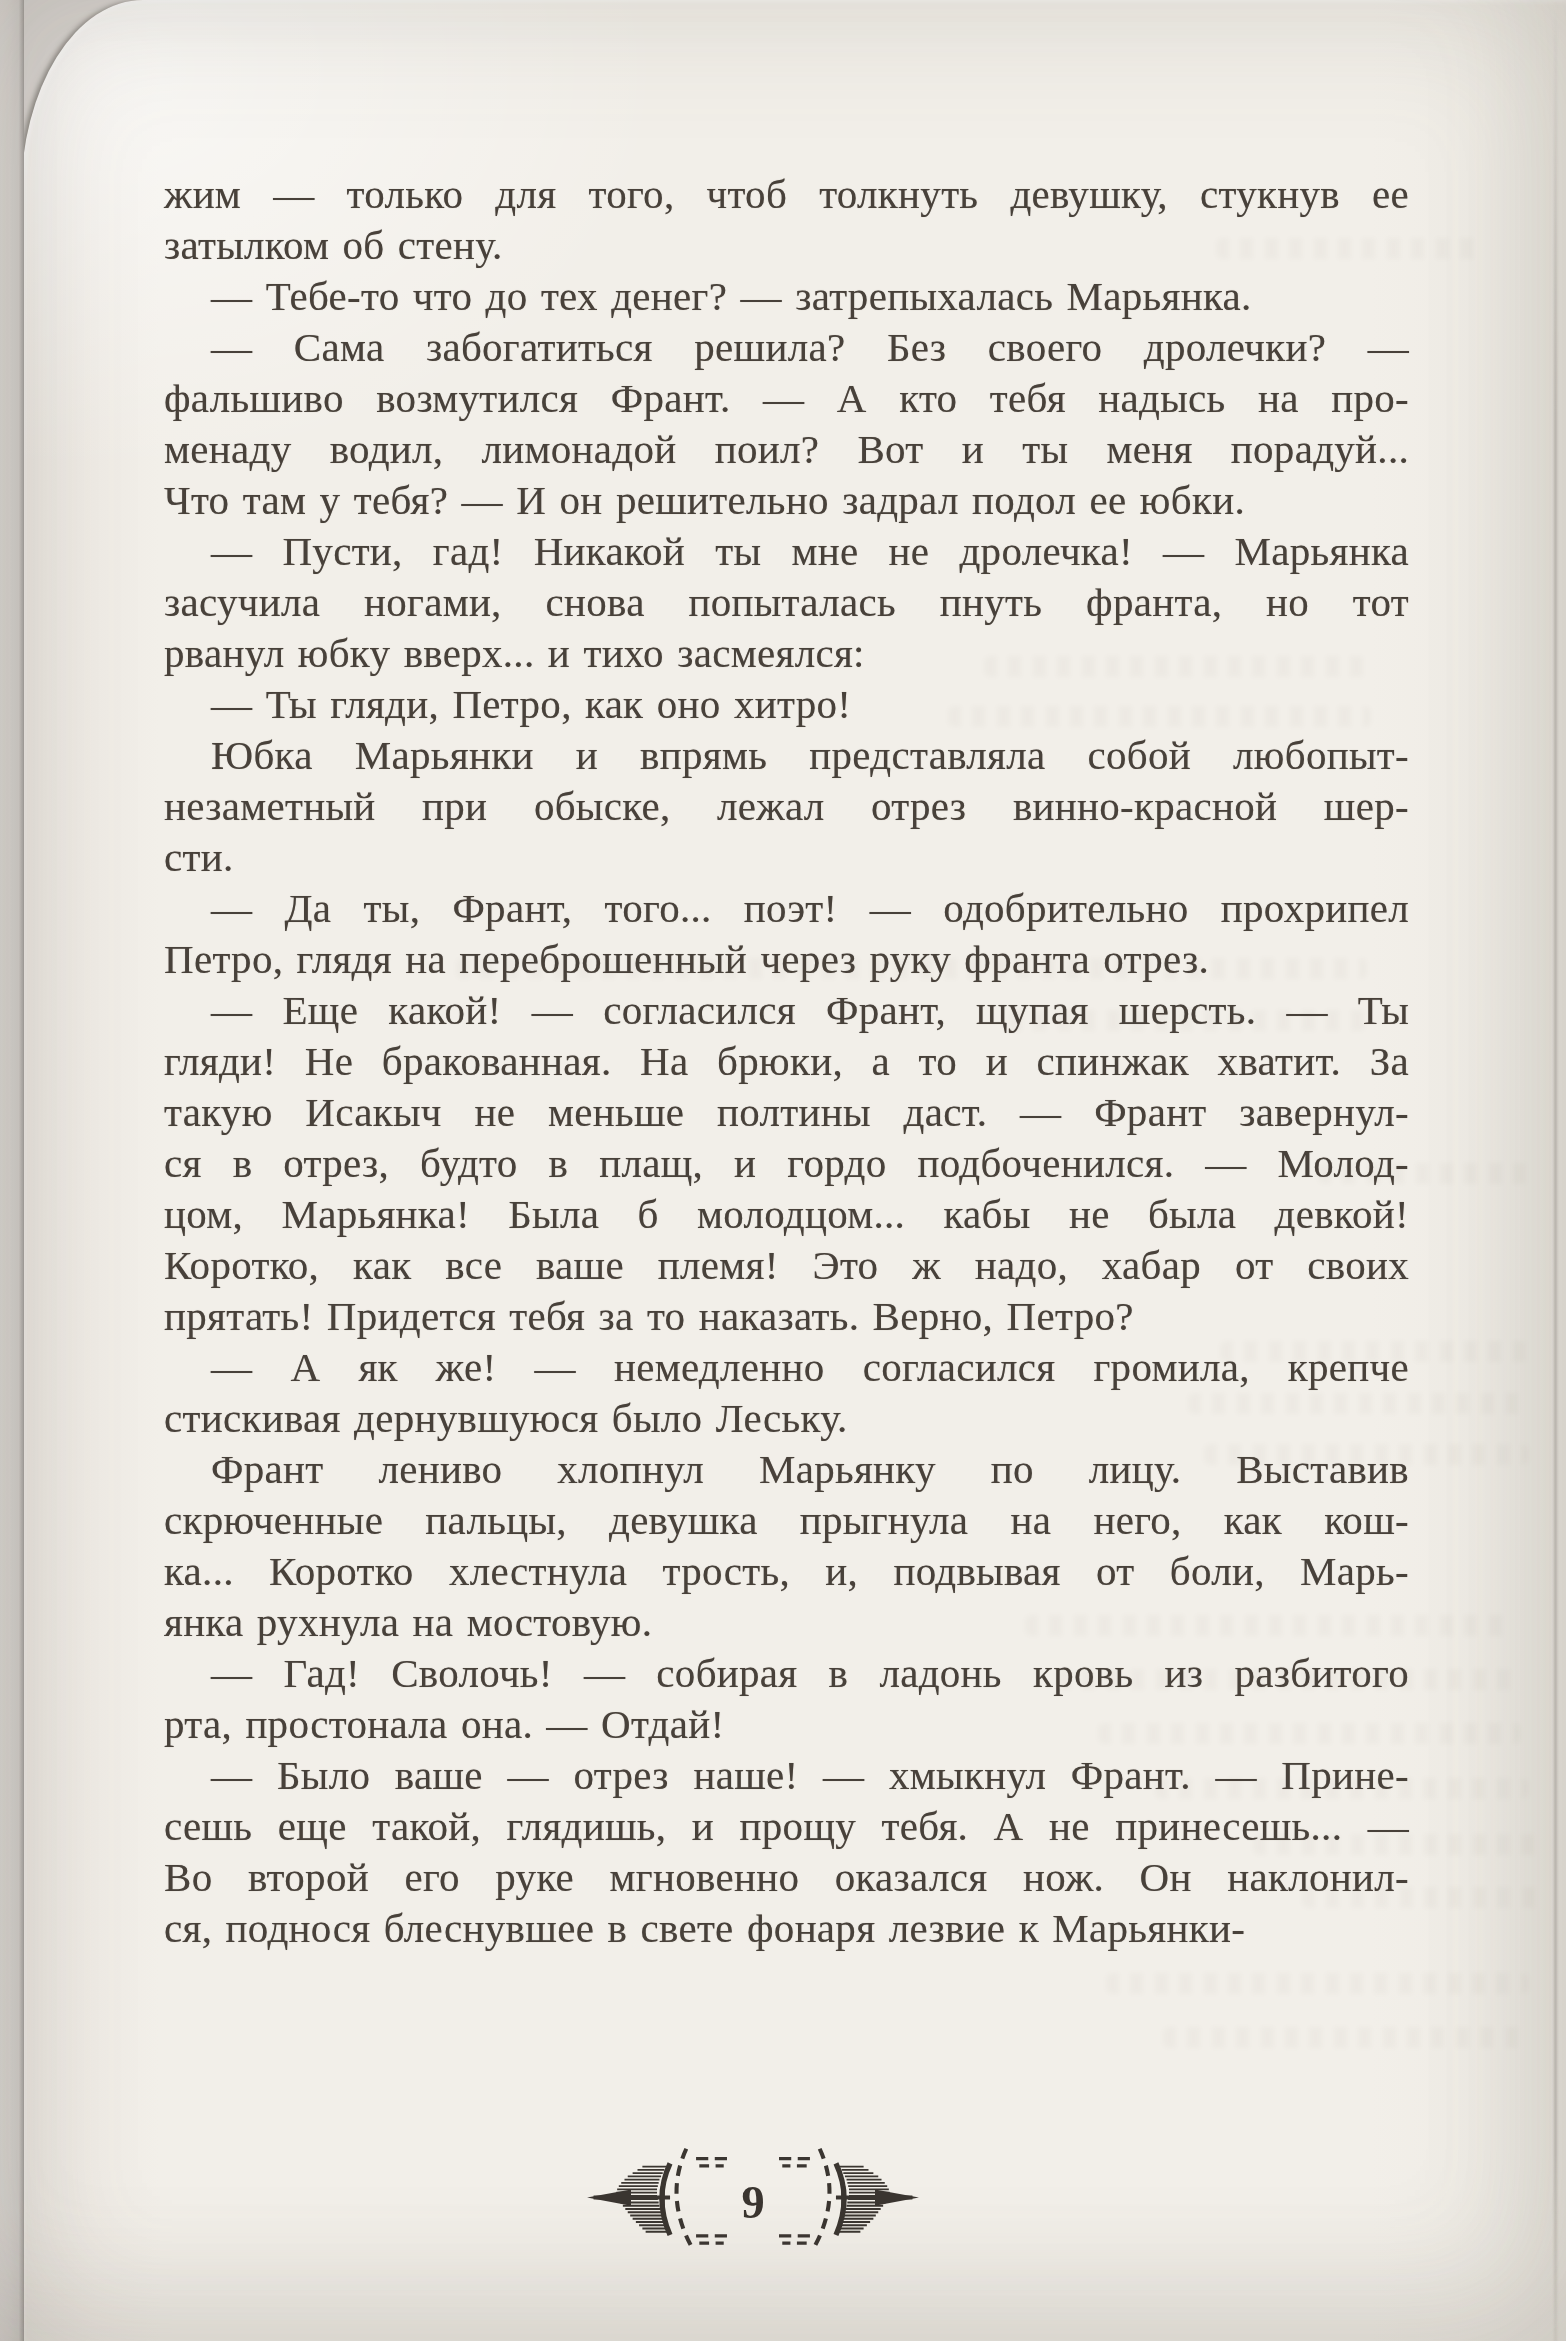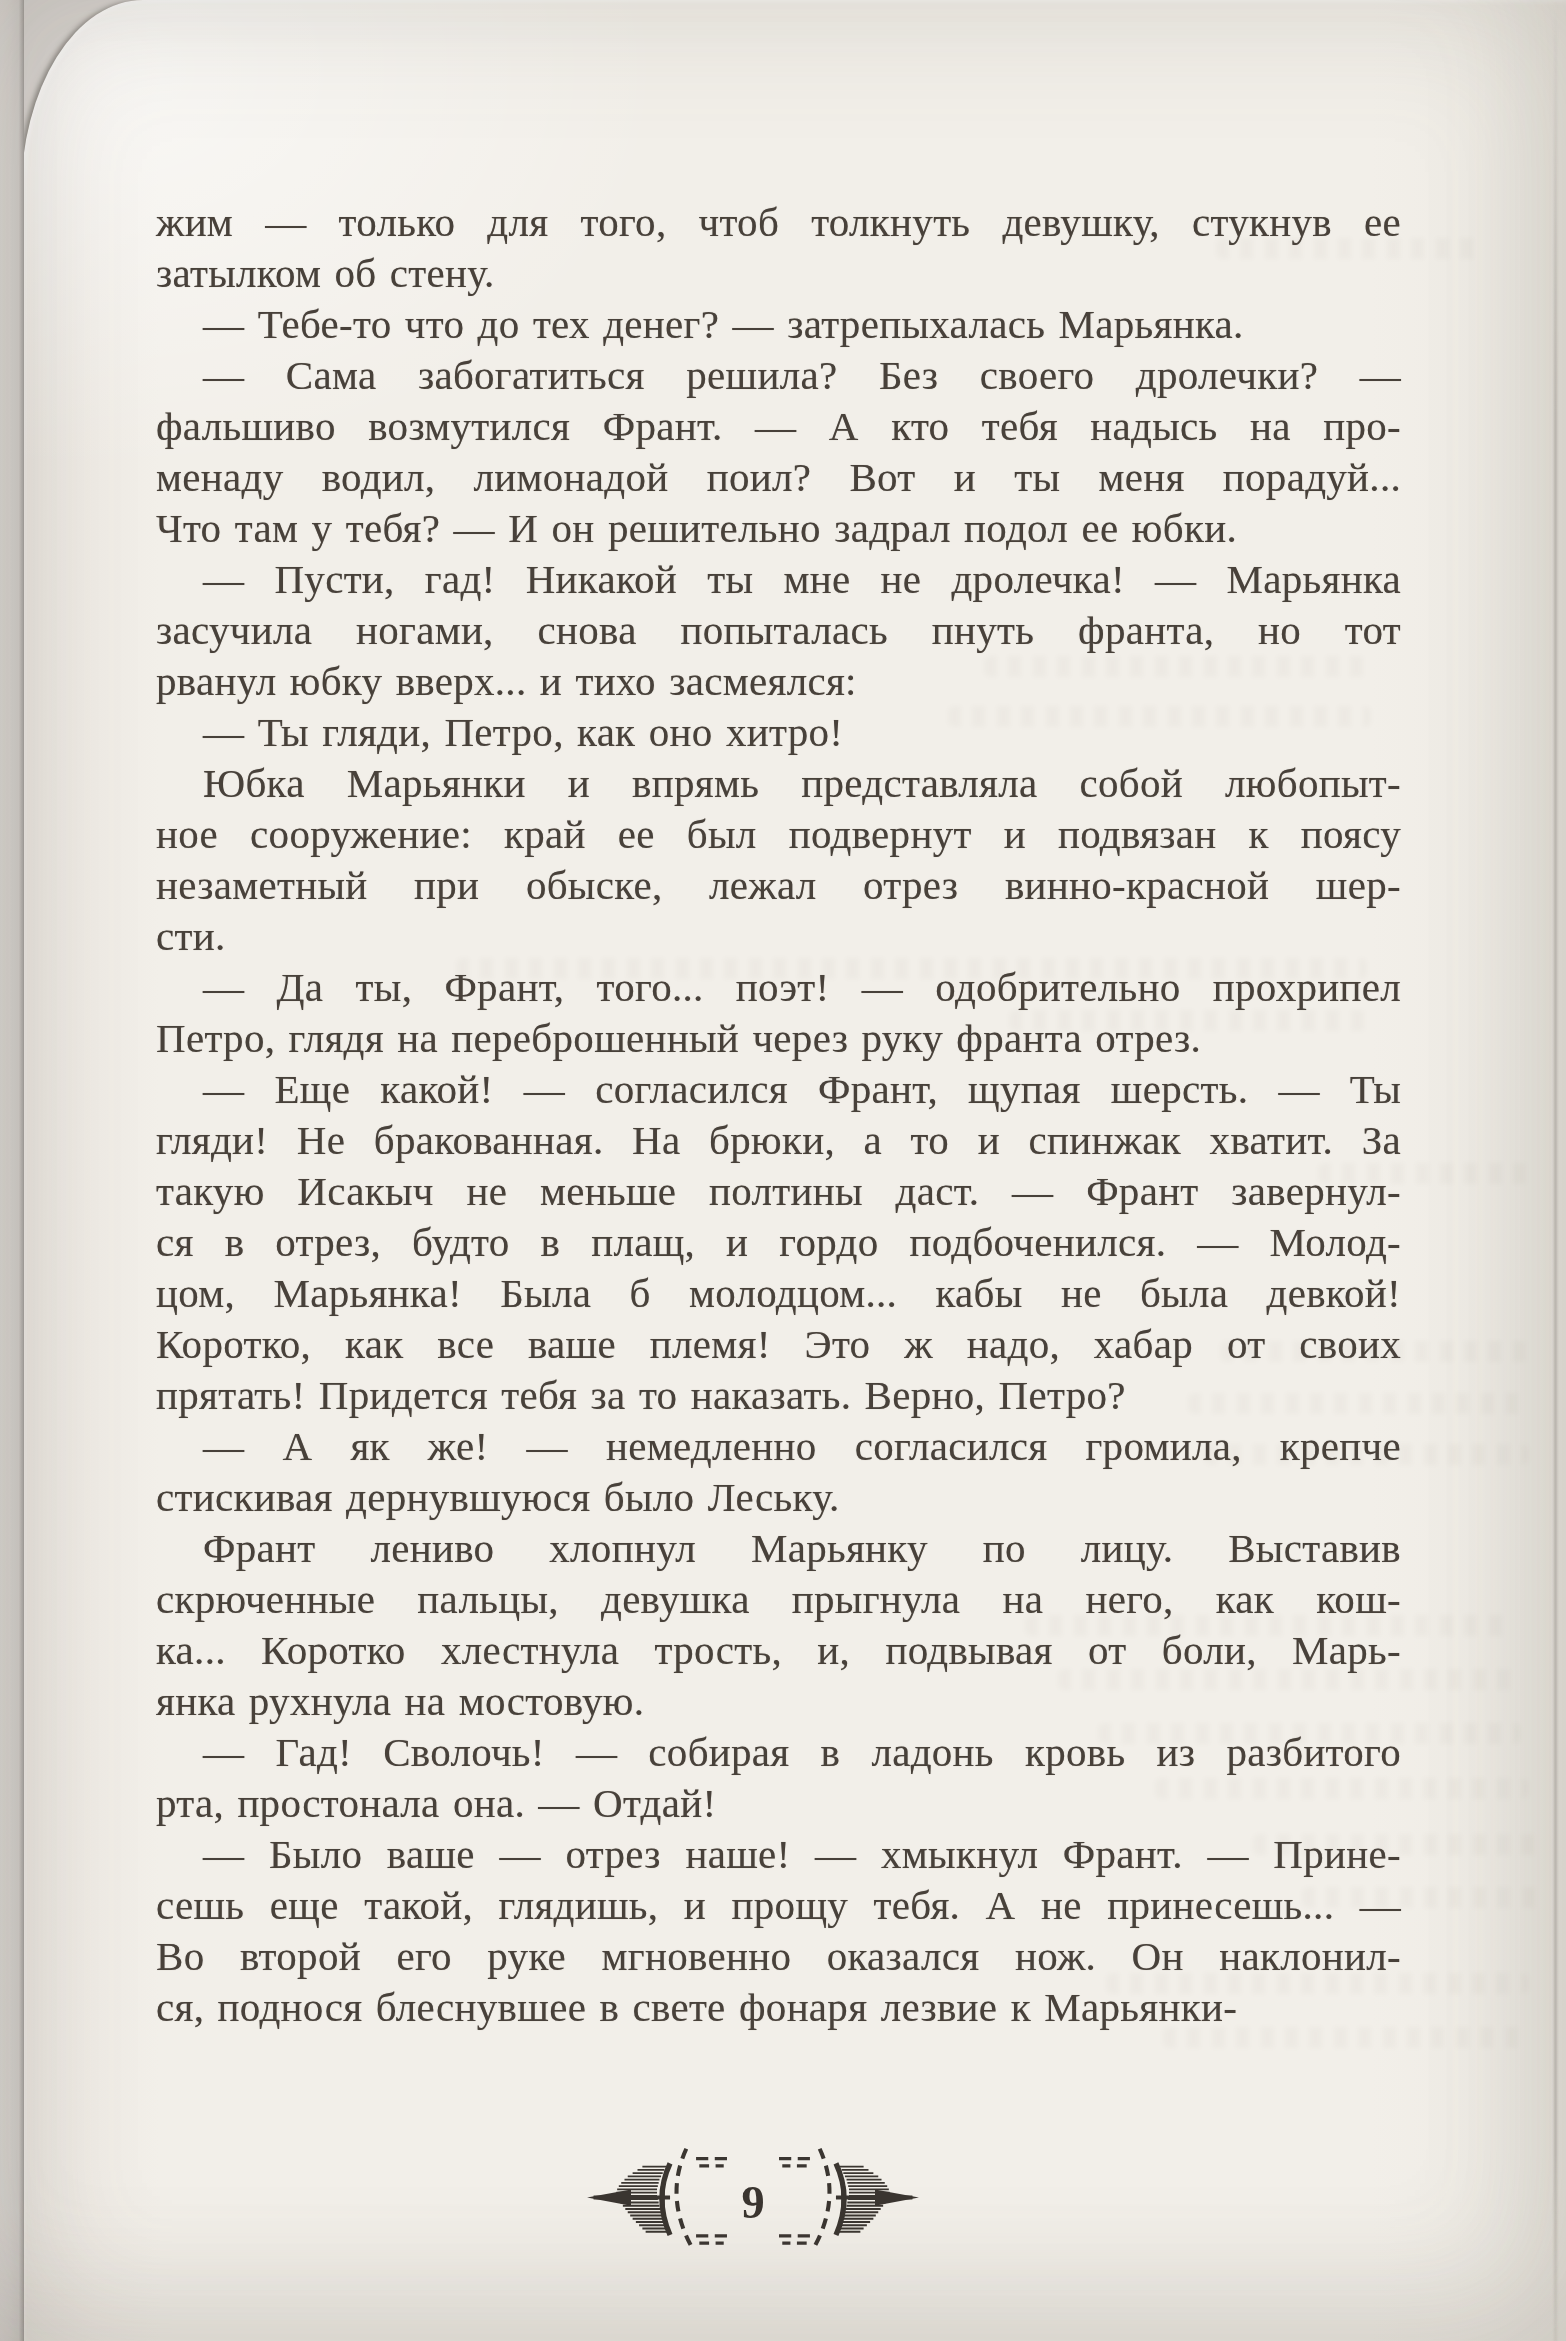--- a/index.html
+++ b/index.html
@@ -35,27 +35,26 @@
     position:absolute;inset:0;pointer-events:none;
     box-shadow:inset 0 0 130px 16.3px rgba(108,98,88,.16), inset -41px -57px 114px rgba(108,98,88,.10);
   }
   .right-edge-line{
     position:absolute;top:0;bottom:0;right:9.8px;width:3.3px;
     background:linear-gradient(180deg, rgba(150,143,136,.0) 0, rgba(150,143,136,.45) 18%, rgba(150,143,136,.45) 92%, rgba(150,143,136,.15) 100%);
     filter:blur(0.8px);
   }
   
   .text-block{
-    position:absolute;left:156px;top:169px;width:1245px;
+    position:absolute;left:164px;top:169px;width:1245px;
     color:var(--ink);
     font-size:41px;
     letter-spacing:0.3px;
     word-spacing:2.8px;
     text-shadow:0 0 0.8px rgba(71,65,57,.45);
-    margin-top:28px;
   }
   .line{height:51px;line-height:51px;text-align:left;}
   .line.j{text-align:justify;text-align-last:justify;}
   .line.ind{text-indent:47px;}
   
   .ghost{
     position:absolute;height:21px;border-radius:6.5px;
     background:repeating-linear-gradient(90deg, rgba(118,106,94,.38) 0 13px, rgba(118,106,94,0) 13px 24.4px);
     opacity:.10;filter:blur(2.4px);pointer-events:none;
   }
@@ -100,21 +99,20 @@
       <div class="line ind">— Тебе-то что до тех денег? — затрепыхалась Марьянка.</div>
       <div class="line j ind">— Сама забогатиться решила? Без своего дролечки? —</div>
       <div class="line j">фальшиво возмутился Франт. — А кто тебя надысь на про-</div>
       <div class="line j">менаду водил, лимонадой поил? Вот и ты меня порадуй...</div>
       <div class="line">Что там у тебя? — И он решительно задрал подол ее юбки.</div>
       <div class="line j ind">— Пусти, гад! Никакой ты мне не дролечка! — Марьянка</div>
       <div class="line j">засучила ногами, снова попыталась пнуть франта, но тот</div>
       <div class="line">рванул юбку вверх... и тихо засмеялся:</div>
       <div class="line ind">— Ты гляди, Петро, как оно хитро!</div>
       <div class="line j ind">Юбка Марьянки и впрямь представляла собой любопыт-</div>
-      <div class="line j">ное сооружение: край ее был подвернут и подвязан к поясу</div>
       <div class="line j">незаметный при обыске, лежал отрез винно-красной шер-</div>
       <div class="line">сти.</div>
       <div class="line j ind">— Да ты, Франт, того... поэт! — одобрительно прохрипел</div>
       <div class="line">Петро, глядя на переброшенный через руку франта отрез.</div>
       <div class="line j ind">— Еще какой! — согласился Франт, щупая шерсть. — Ты</div>
       <div class="line j">гляди! Не бракованная. На брюки, а то и спинжак хватит. За</div>
       <div class="line j">такую Исакыч не меньше полтины даст. — Франт завернул-</div>
       <div class="line j">ся в отрез, будто в плащ, и гордо подбоченился. — Молод-</div>
       <div class="line j">цом, Марьянка! Была б молодцом... кабы не была девкой!</div>
       <div class="line j">Коротко, как все ваше племя! Это ж надо, хабар от своих</div>

